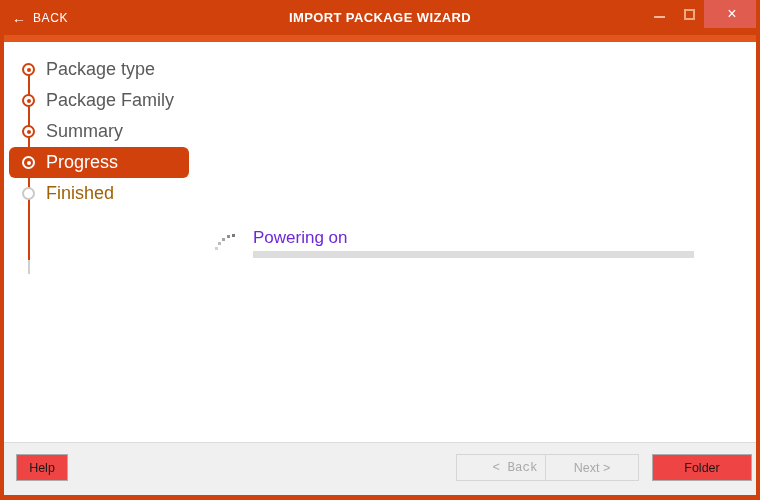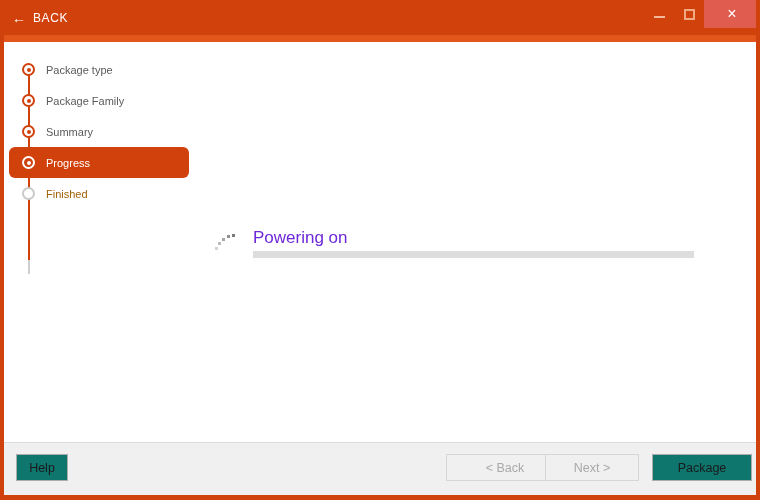--- a/index.html
+++ b/index.html
@@ -172,21 +172,21 @@
     top: 50%;
     width: 4px;
     height: 4px;
     margin-left: -2px;
     margin-top: -2px;
     border-radius: 50%;
     background: #d1410c;
   }
   .step-label {
     margin-left: 11px;
-    font-size: 11px;
+    font-size: 18px;
     color: #5a5a5a;
     text-align: right;
   }
   .step.active {
     background: #d1410c;
     border-radius: 6px;
   }
   .step.active .step-marker {
     border-color: #ffffff;
     background: #d1410c;
@@ -257,51 +257,52 @@
     bottom: 0;
     height: 52px;
     background: #f0f0f0;
     border-top: 1px solid #dcdcdc;
   }
   .btn {
     position: absolute;
     top: 11px;
     height: 27px;
     box-sizing: border-box;
-    background: #0f766e;
+    background: #ef4444;
     border: 1px solid #acacac;
     color: #1a1a1a;
     font-size: 12.5px;
     display: flex;
     align-items: center;
     justify-content: center;
     cursor: pointer;
     font-family: "Liberation Sans", sans-serif;
   }
   .btn.disabled {
     color: #a9a9a9;
     border-color: #d6d6d6;
     background: #f0f0f0;
     cursor: default;
   }
   #help-button   { left: 12px;  width: 52px; }
-  #back-nav      { left: 442px; width: 118px; }
+  #back-nav      { left: 452px; width: 118px; font-family: Liberation Mono, monospace; }
   #next-nav      { left: 541px; width: 94px; }
   #cancel-button { left: 648px; width: 100px; }
 </style>
 </head>
 <body>
 
 <div id="window">
 
   <div id="titlebar">
     <div id="back-button">
       <span id="back-arrow">←</span>
       <span id="back-label">BACK</span>
     </div>
+    <div id="window-title">IMPORT PACKAGE WIZARD</div>
     <div id="winctl">
       <div class="wbtn">
         <span class="wglyph-min"></span>
       </div>
       <div class="wbtn">
         <span class="wglyph-max"></span>
       </div>
       <div id="close-button">×</div>
     </div>
   </div>
@@ -348,16 +349,16 @@
         <div id="progress-fill" style="width: 0%;"></div>
       </div>
     </div>
 
   </div>
 
   <div id="footer">
     <div class="btn" id="help-button">Help</div>
     <div class="btn disabled" id="back-nav">&lt; Back</div>
     <div class="btn disabled" id="next-nav">Next &gt;</div>
-    <div class="btn" id="cancel-button">Package</div>
+    <div class="btn" id="cancel-button">Folder</div>
   </div>
 
 </div>
 
 </body></html>

